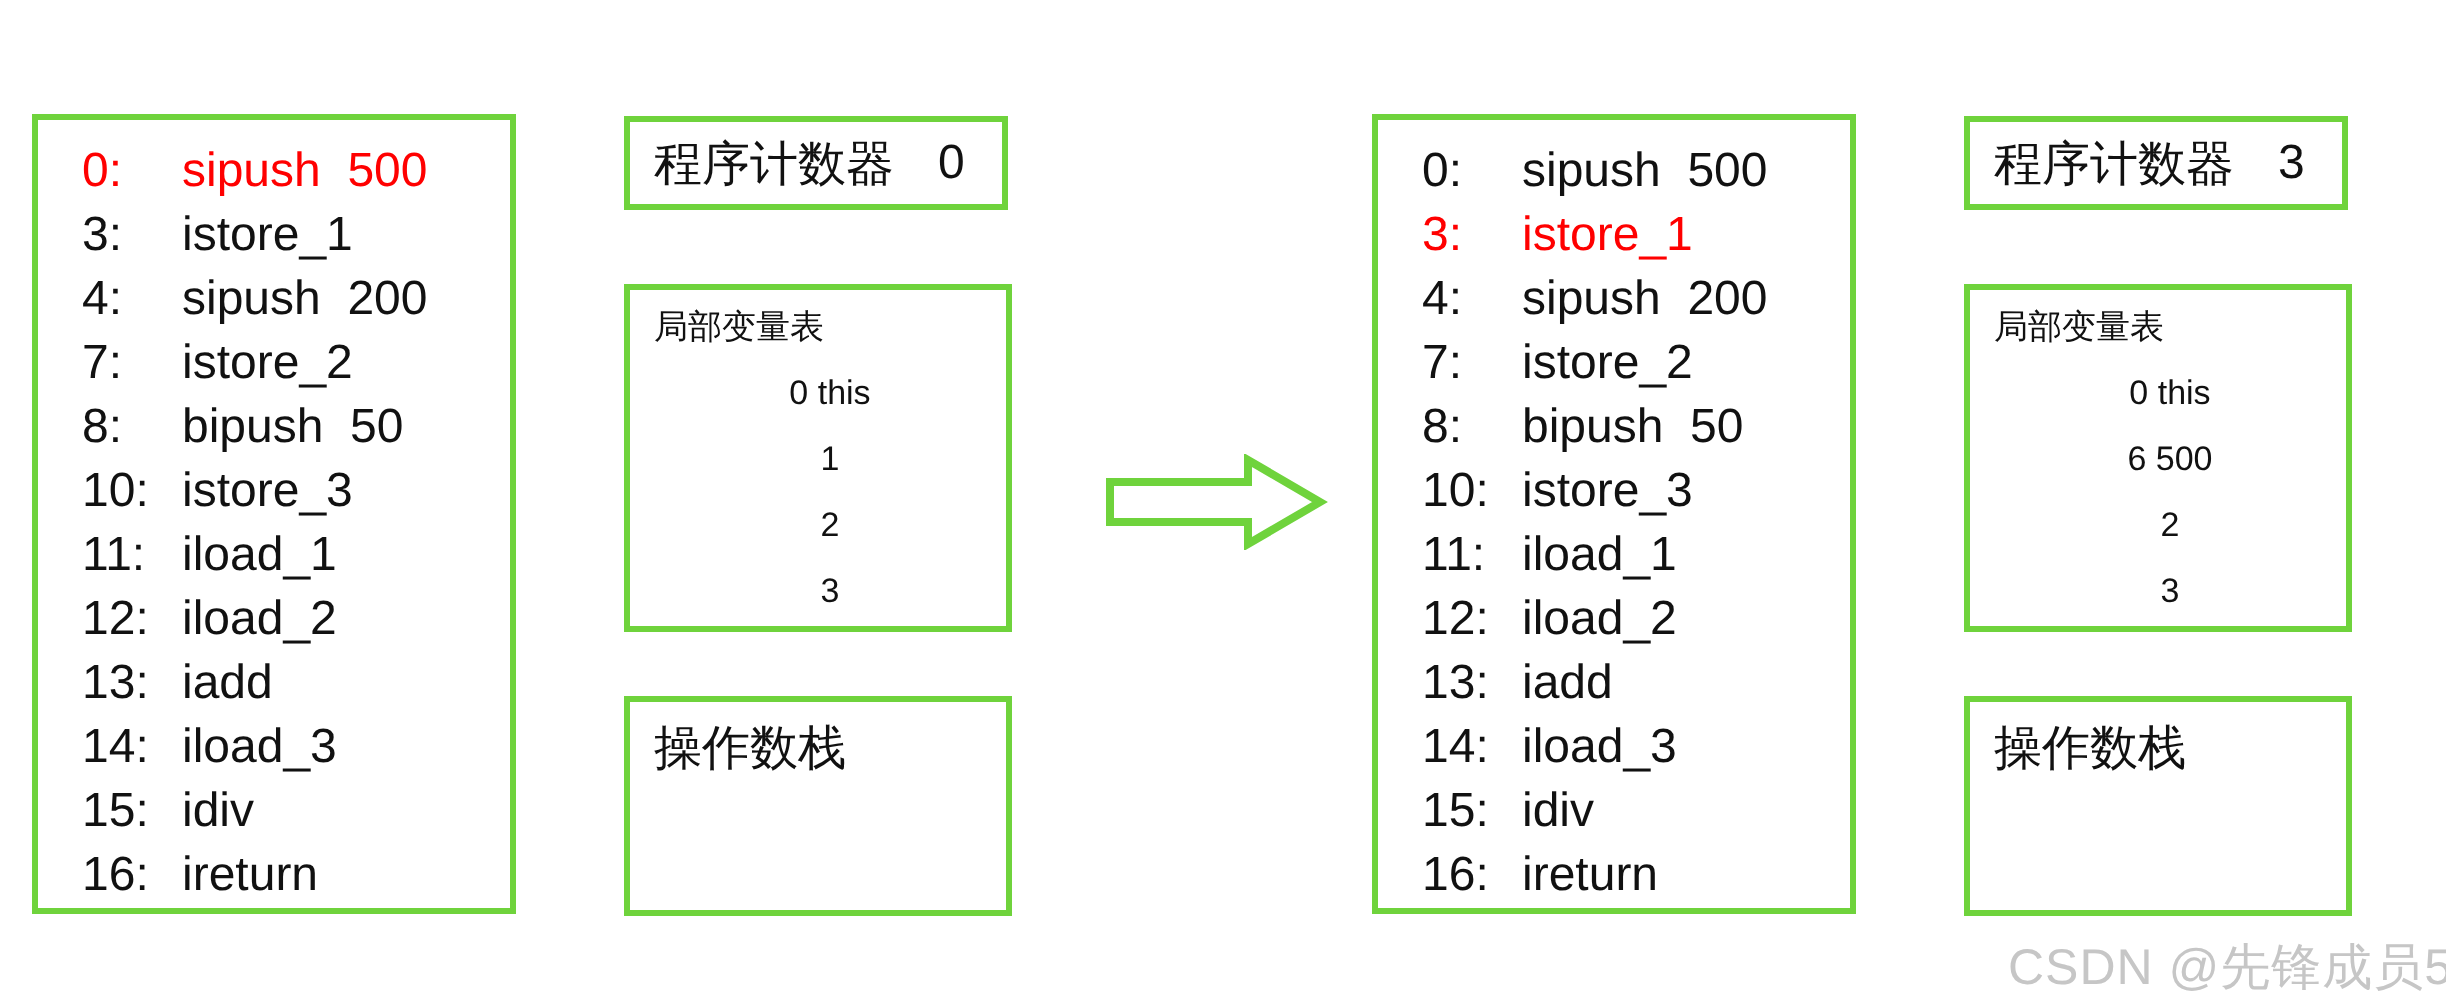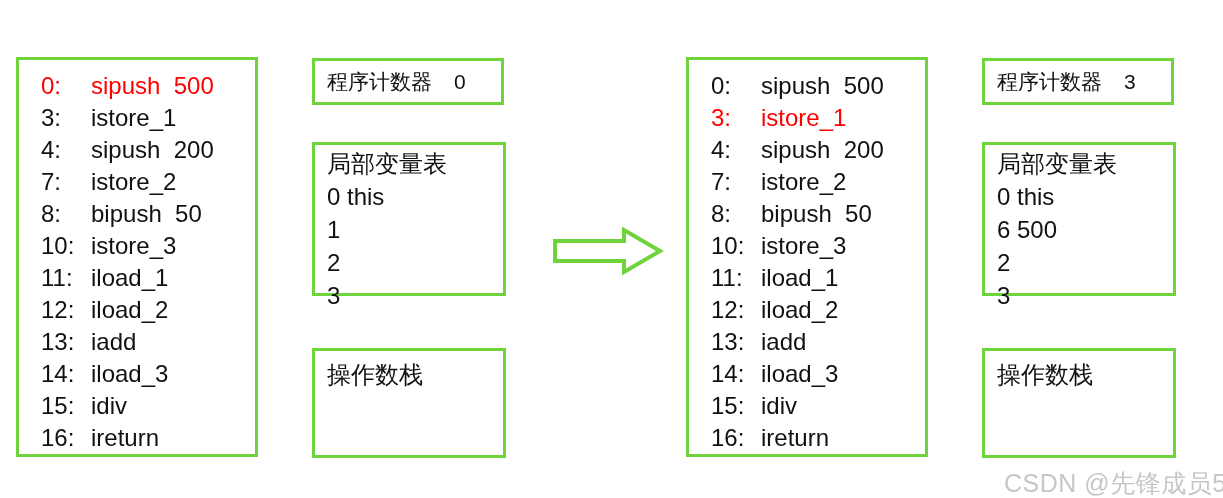--- a/index.html
+++ b/index.html
@@ -33,31 +33,31 @@
     font-size:24px;
   }
   .bc-row{display:flex;height:32px;line-height:32px;white-space:pre;}
   .bc-idx{width:50px;flex:none;}
   .bc-row.highlight{color:var(--red);}
   
   .pc{
     left:312px;top:58px;width:192px;height:47px;
     display:flex;align-items:center;
     padding-left:12px;
-    font-size:21px;
+    font-size:24px;
   }
   .pc-value{margin-left:22px;}
   
   .locals{
-    left:312px;top:142px;width:194px;height:154px;
+    left:312px;top:142px;width:194px;height:174px;
     padding:2px 0 0 12px;
-    font-size:24px;
+    font-size:17px;
   }
   .box-title{line-height:33px;}
-  .slot-row{line-height:33px;white-space:pre;}
+  .slot-row{line-height:33px;white-space:pre;text-align:center;}
   
   .stack{
     left:312px;top:348px;width:194px;height:110px;
     padding:7px 0 6px 12px;
     font-size:24px;
     display:flex;flex-direction:column;
   }
   .stack-values{margin-top:auto;}
   .stack-row{line-height:32px;white-space:pre;}
   

